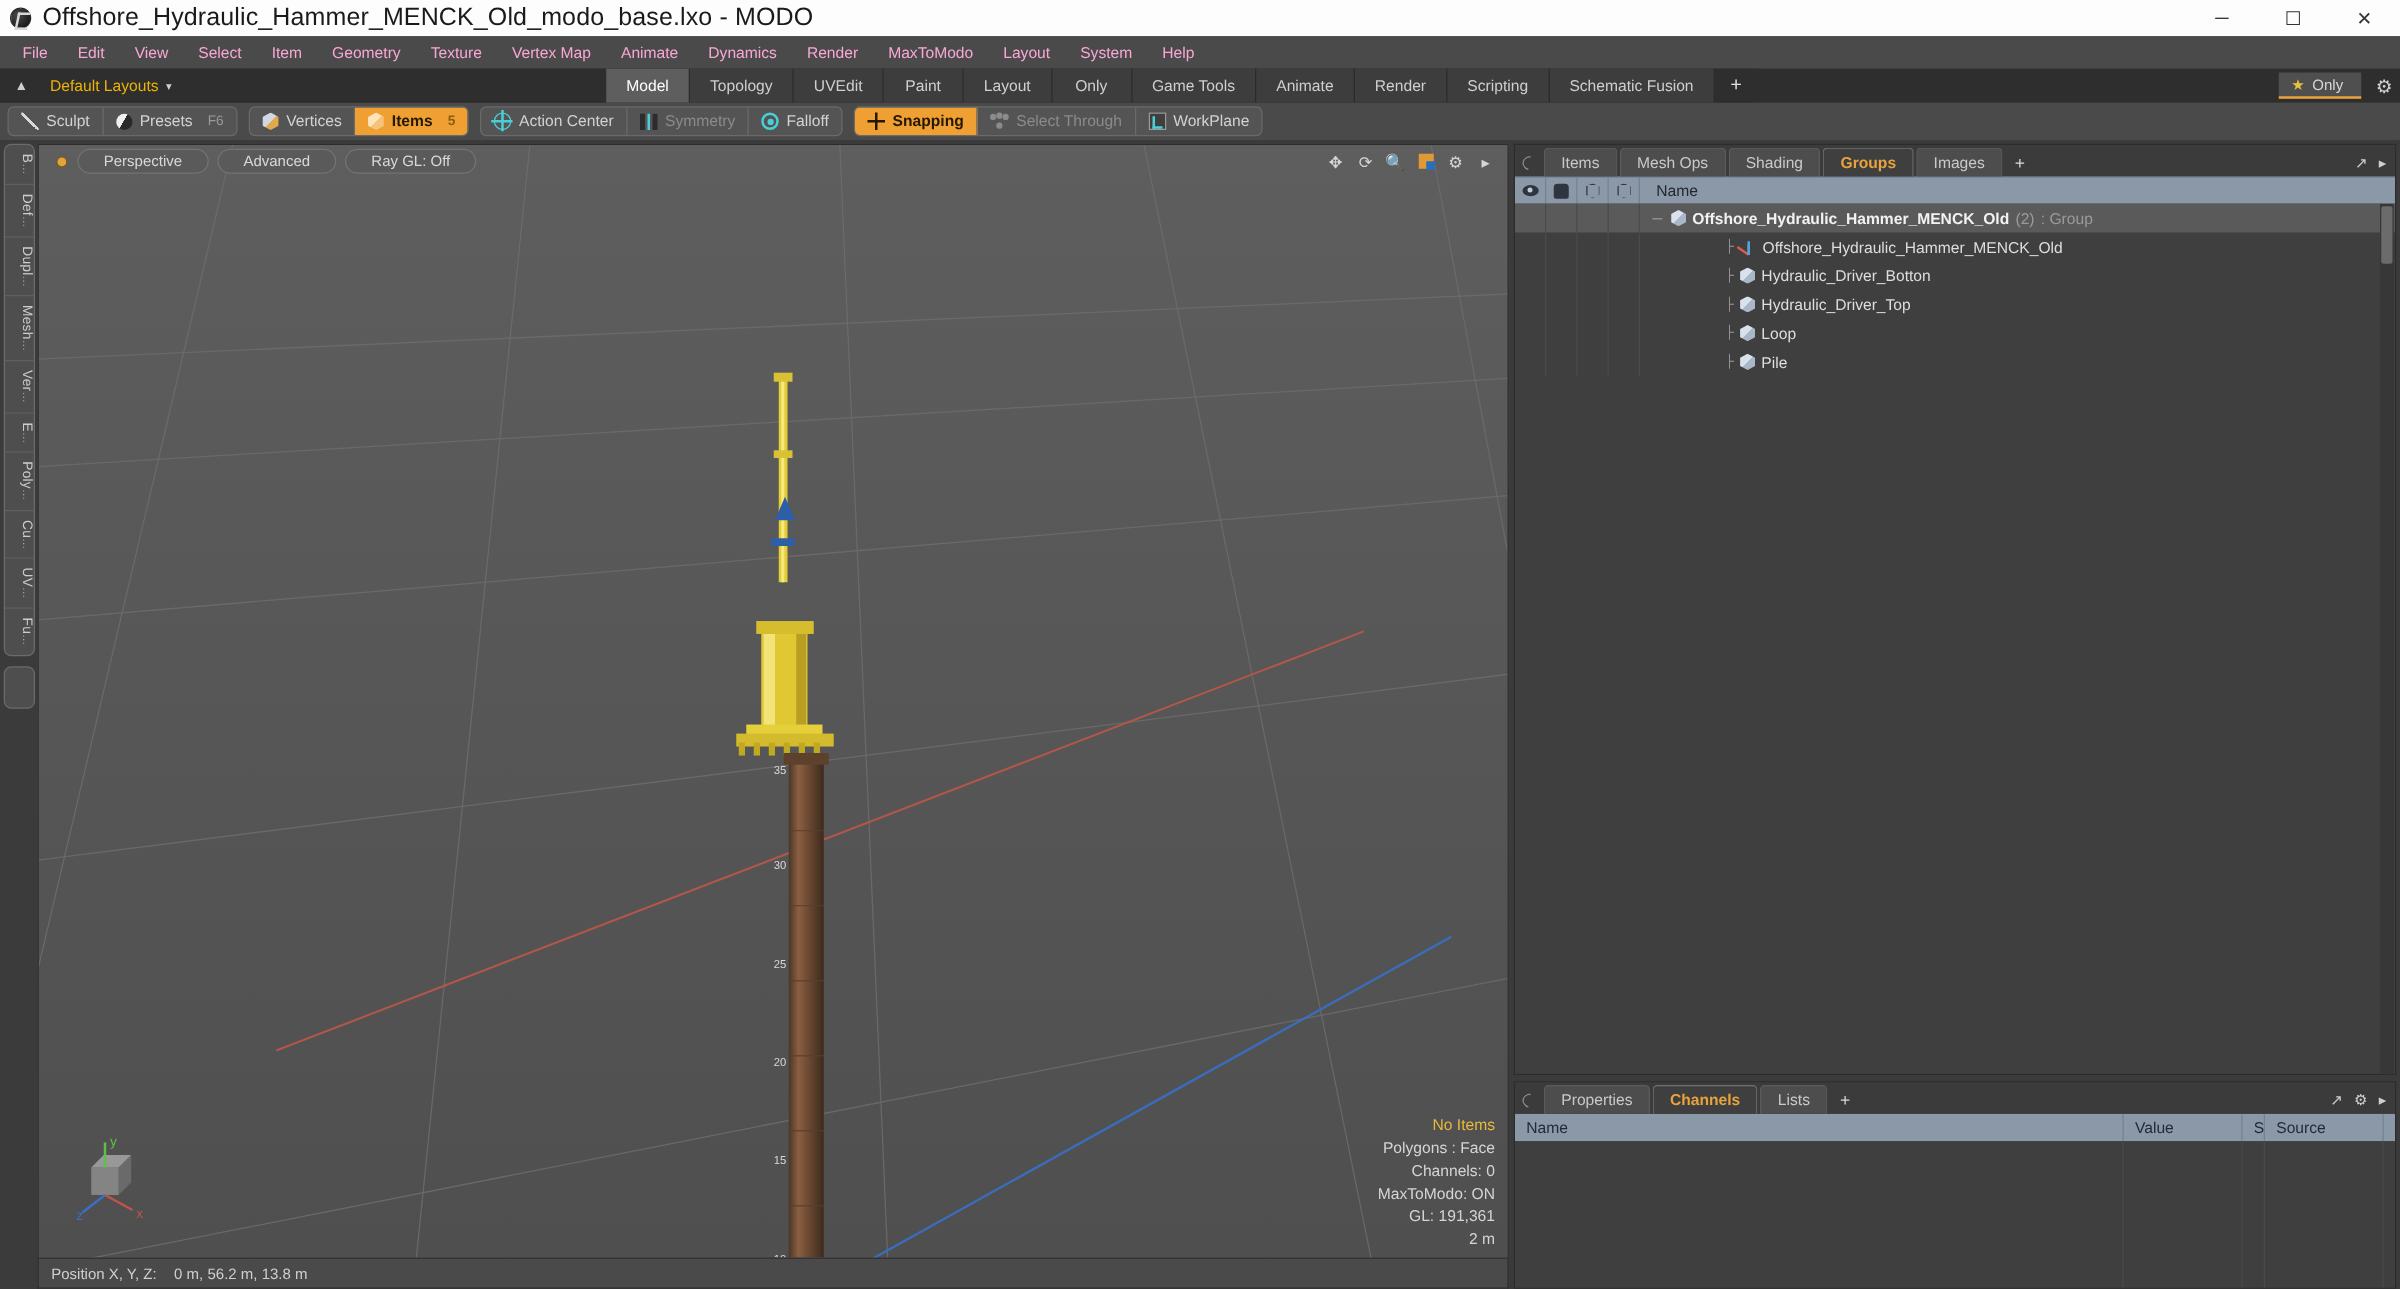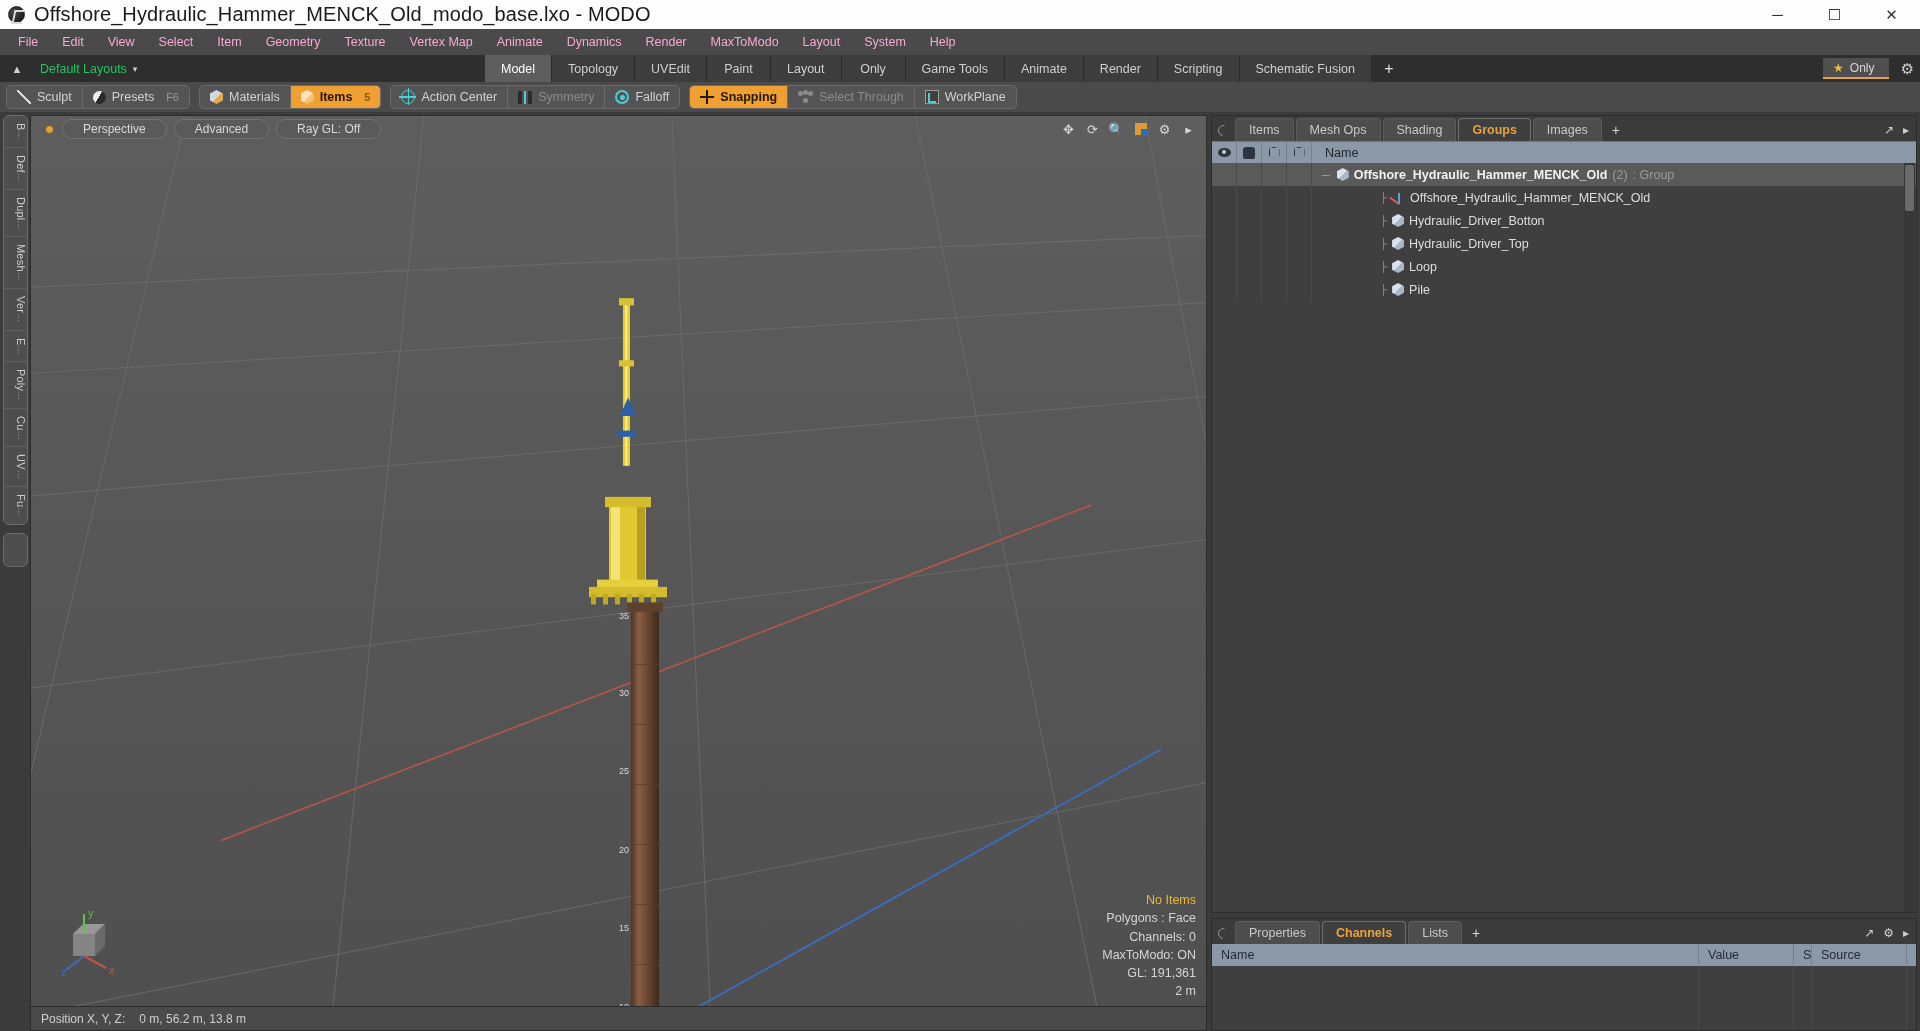--- a/index.html
+++ b/index.html
@@ -17,21 +17,21 @@
   .win-btn{width:57px;height:100%;display:flex;align-items:center;justify-content:center;font-size:15px;color:#333;}
 
   
   .menubar{height:26px;background:#4a4a4a;display:flex;align-items:center;padding-left:6px;font-size:12.5px;}
   .menubar .mi{padding:0 12px;line-height:26px;color:#f9a8d4;cursor:default;}
 
   
   .layoutrow{height:27px;background:#2e2e2e;display:flex;align-items:stretch;font-size:12.5px;position:relative;}
   .layoutrow .leftpart{display:flex;align-items:center;padding-left:8px;width:485px;flex:none;background:#2e2e2e;}
   .up-arrow{width:18px;height:18px;display:flex;align-items:center;justify-content:center;color:#cfcfcf;font-size:11px;}
-  .dl-label{margin-left:14px;color:#22c55e;}
+  .dl-label{margin-left:14px;color:#eab308;}
   .dl-caret{margin-left:6px;font-size:9px;color:#cfcfcf;}
   .layout-tabs{display:flex;align-items:stretch;}
   .ltab{padding:0 16px;display:flex;align-items:center;justify-content:center;color:#cfcfcf;background:#3d3d3d;
         border-right:1px solid #2b2b2b;min-width:64px;}
   .ltab.active{background:#5e5e5e;color:#fff;}
   .ltab.plus{min-width:34px;padding:0;font-size:16px;color:#e0e0e0;background:#2e2e2e;border-right:none;}
   .layout-right{margin-left:auto;display:flex;align-items:center;padding-right:6px;}
   .only-btn{display:flex;align-items:center;gap:6px;background:#4f4f4f;border-bottom:2px solid #e8a33d;
             padding:3px 14px 2px 10px;font-size:12px;color:#d8d8d8;}
   .star{color:#e8c13d;font-size:12px;}
@@ -107,21 +107,21 @@
 
   
   .posbar{height:24px;background:#4a4a4a;border:1px solid #2c2c2c;border-top:none;display:flex;align-items:center;
           padding-left:10px;font-size:12px;color:#cfcfcf;}
   .posbar b{font-weight:normal;margin-right:14px;}
 
   
   .right{width:711px;flex:none;background:#3b3b3b;display:flex;flex-direction:column;padding:3px 3px 0 2px;}
   .panel{background:#3f3f3f;border:1px solid #2c2c2c;display:flex;flex-direction:column;min-height:0;}
   .panel.top{flex:1;}
-  .panel.bottom{height:113px;margin-top:5px;}
+  .panel.bottom{height:166px;margin-top:5px;}
   .ptabs{height:25px;background:#3b3b3b;display:flex;align-items:flex-end;font-size:12.5px;position:relative;}
   .ptab-dot{width:11px;height:11px;border:1.5px solid #8d8d8d;border-radius:50%;margin:0 6px 5px 6px;
             border-right-color:transparent;border-bottom-color:transparent;transform:rotate(-35deg);}
   .ptab{padding:4px 13px 4px;background:#4d4d4d;color:#c9c9c9;border-radius:4px 4px 0 0;margin-right:2px;
         border:1px solid #5c5c5c;border-bottom:none;}
   .ptab.active{background:#3f3f3f;color:#e8a33d;font-weight:bold;border-color:#707070;}
   .ptab.plus{background:transparent;border:none;color:#d8d8d8;font-size:14px;padding:3px 8px;}
   .ptabs-right{margin-left:auto;display:flex;align-items:center;gap:9px;padding:0 7px 4px 0;color:#cfcfcf;font-size:12px;}
 
   .newgroup-row{height:22px;background:#3f3f3f;display:flex;align-items:center;padding:2px 0 0 3px;}
@@ -232,21 +232,21 @@
       </div>
       <div class="mbtn">
         <span class="icn sphere"></span>
         <span>Presets</span>
         <span class="hk">F6</span>
       </div>
     </div>
     <div class="mgroup">
       <div class="mbtn">
         <span class="icn cube gold"></span>
-        <span>Materials</span>
+        <span>Vertices</span>
       </div>
       <div class="mbtn on">
         <span class="icn cube orange"></span>
         <span>Items</span>
         <span class="hk">5</span>
       </div>
     </div>
     <div class="mgroup">
       <div class="mbtn">
         <span class="ac-icon"></span>

